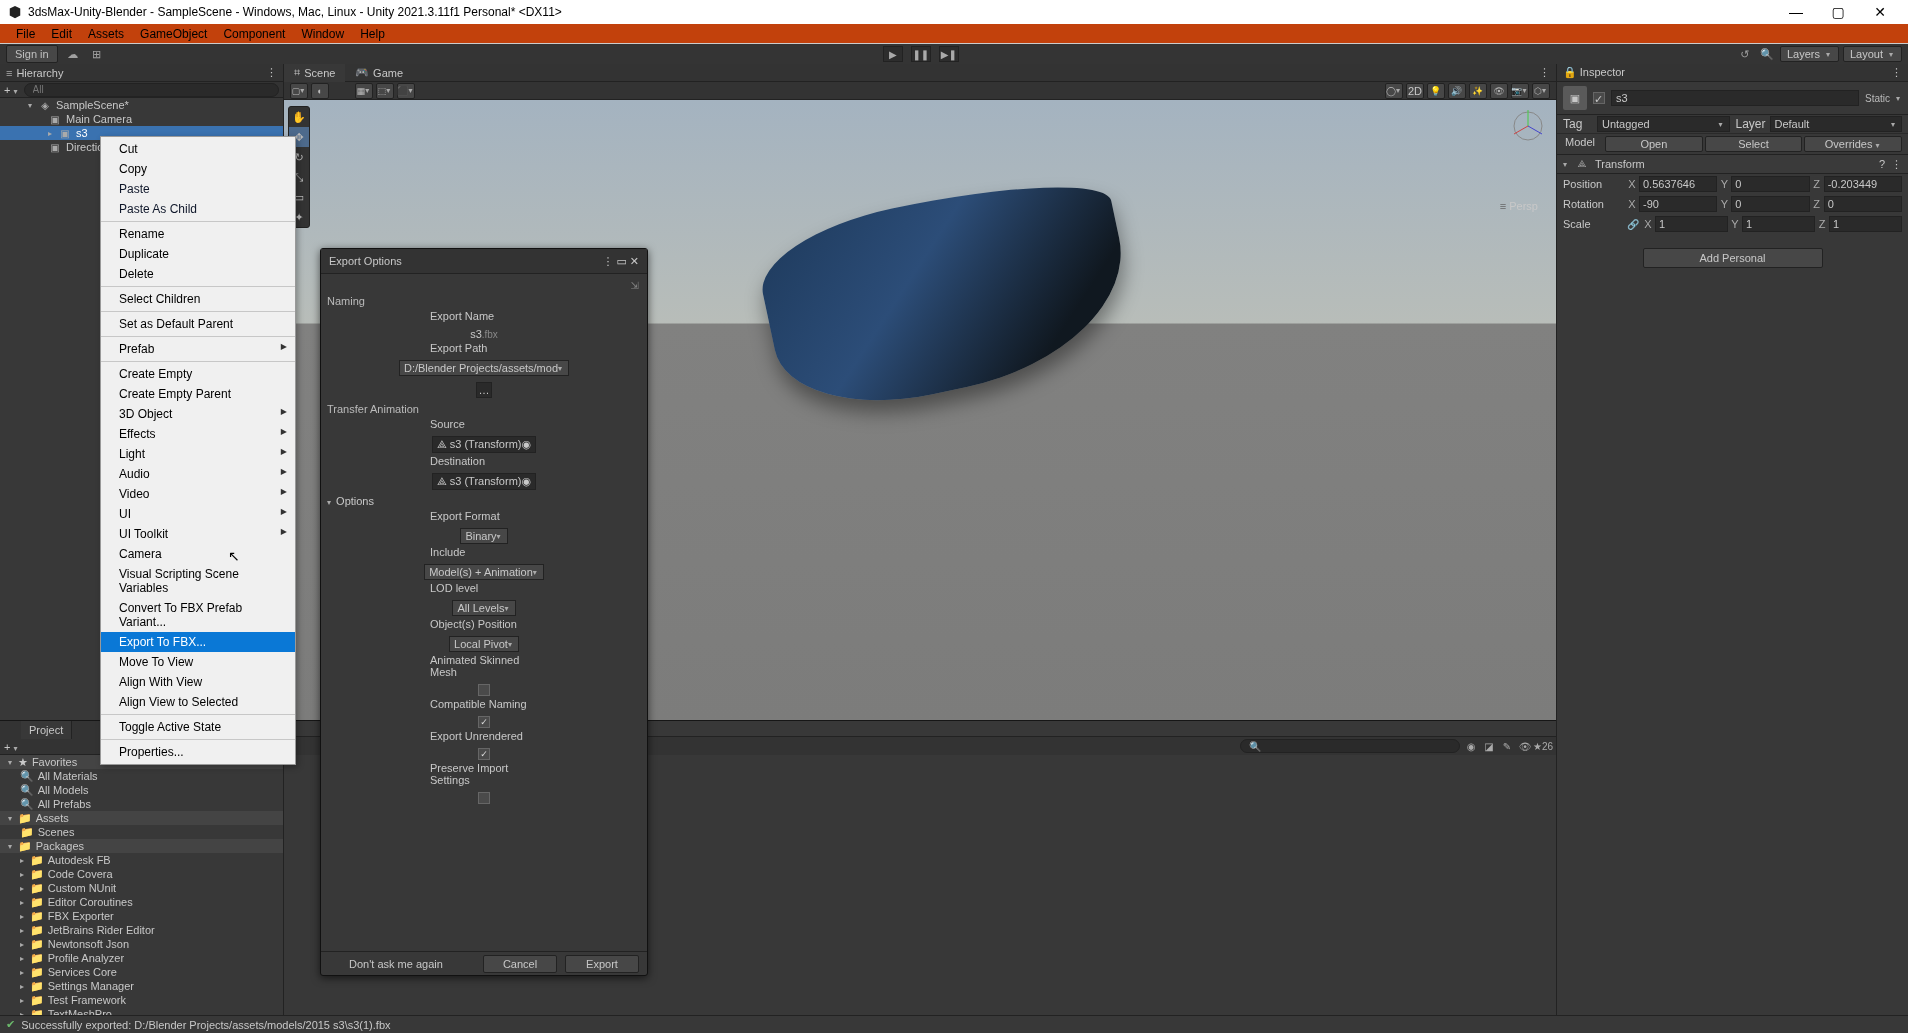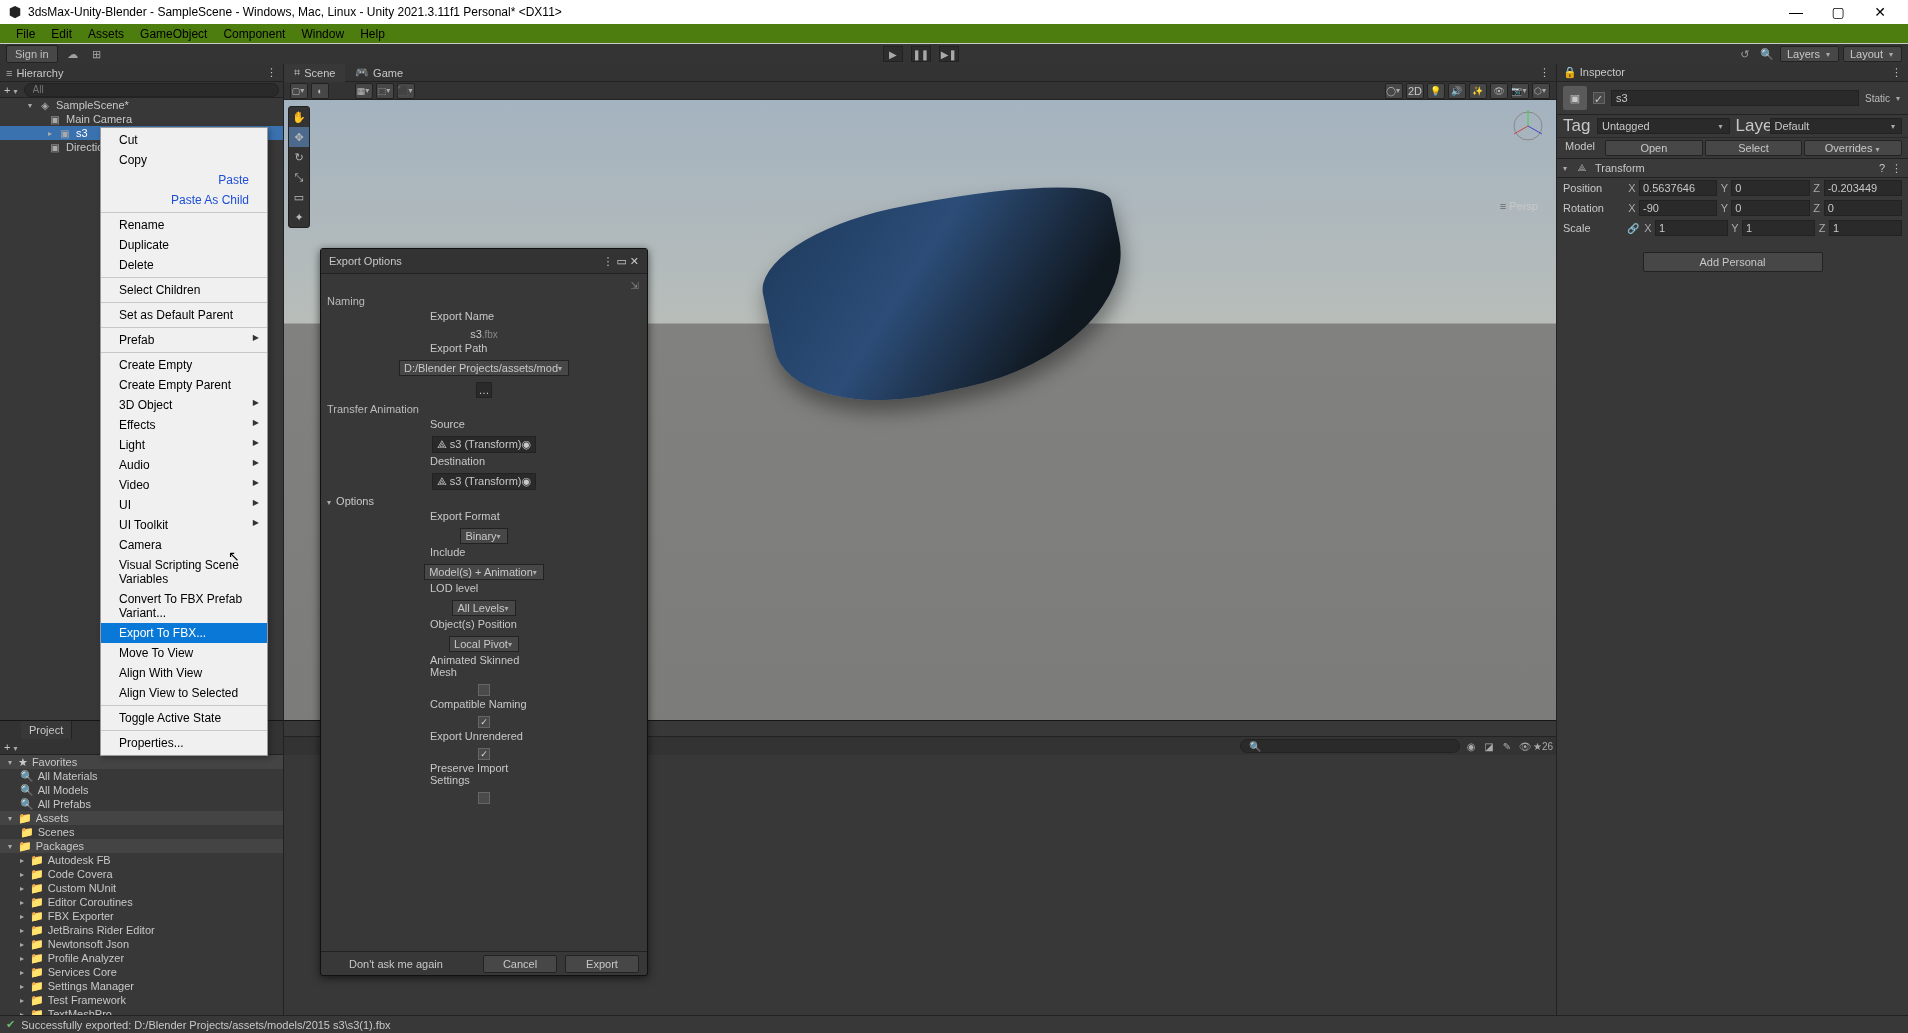--- a/index.html
+++ b/index.html
@@ -2,21 +2,21 @@
 <html><head>
 <meta charset="utf-8">
 <style>
 * { margin: 0; padding: 0; box-sizing: border-box; font-family: "Segoe UI", Tahoma, sans-serif; font-size: 11px; color: #c8c8c8; user-select: none; }
 body { background: #383838; height: 1033px; width: 1908px; overflow: hidden; position: relative; }
 .titlebar { height: 24px; background: #fff; display: flex; align-items: center; padding: 0 8px; justify-content: space-between; }
 .titlebar .left { display: flex; align-items: center; gap: 6px; }
 .titlebar .title-text { color: #000; font-size: 12px; }
 .titlebar .win-btns { display: flex; gap: 2px; }
 .titlebar .win-btn { width: 40px; height: 24px; display: flex; align-items: center; justify-content: center; color: #000; font-size: 14px; }
-.menubar { height: 20px; background: #4d7c0f; display: flex; align-items: center; padding: 0 8px; border-bottom: 1px solid #ccc; }
+.menubar { height: 20px; background: #c2410c; display: flex; align-items: center; padding: 0 8px; border-bottom: 1px solid #ccc; }
 .menubar .mi { color: #000; padding: 0 8px; font-size: 12px; }
 .toolbar { height: 20px; background: #343434; display: flex; align-items: center; padding: 0 6px; justify-content: space-between; }
 .toolbar .tl-left { display: flex; align-items: center; gap: 6px; }
 .toolbar .signin { background: #474747; color: #c0c0c0; padding: 2px 8px; border-radius: 2px; border: 1px solid #222; }
 .toolbar .tl-icon { width: 18px; height: 18px; display: flex; align-items: center; justify-content: center; color: #a0a0a0; }
 .toolbar .tl-center { display: flex; gap: 8px; }
 .toolbar .play-btn { width: 20px; height: 16px; background: #2d2d2d; border: 1px solid #222; display: flex; align-items: center; justify-content: center; color: #aaa; font-size: 10px; }
 .toolbar .tl-right { display: flex; gap: 4px; align-items: center; }
 .toolbar .drop { background: #474747; border: 1px solid #222; padding: 1px 6px; border-radius: 2px; display: flex; align-items: center; gap: 6px; font-size: 11px; }
 .main-layout { display: flex; height: calc(1033px - 24px - 20px - 20px - 18px); }
@@ -59,39 +59,39 @@
 .lower-panel .lp-toolbar { height: 18px; background: #333; display: flex; align-items: center; padding: 0 6px; justify-content: space-between; }
 .lp-search { flex: 0 0 220px; background: #2a2a2a; border: 1px solid #222; border-radius: 8px; height: 14px; padding: 0 8px; color: #888; font-size: 10px; margin-left: auto; }
 .right-col { width: 352px; border-left: 1px solid #222; display: flex; flex-direction: column; background: #383838; }
 .ins-header { height: 18px; background: #333; display: flex; align-items: center; padding: 0 6px; gap: 8px; border-bottom: 1px solid #222; }
 .ins-go { padding: 4px 6px; display: flex; align-items: center; gap: 6px; border-bottom: 1px solid #222; }
 .ins-go .go-icon { width: 24px; height: 24px; background: #5a5a5a; border-radius: 2px; display: flex; align-items: center; justify-content: center; }
 .ins-go .chk { width: 12px; height: 12px; border: 1px solid #666; background: #4a4a4a; }
 .ins-go .go-name { flex: 1; background: #2a2a2a; border: 1px solid #222; padding: 1px 4px; }
 .ins-go .static { color: #bbb; font-size: 10px; }
 .ins-row { padding: 1px 6px; display: flex; align-items: center; gap: 6px; border-bottom: 1px solid #2a2a2a; }
-.ins-row .lbl { width: 28px; font-size: 17px; }
+.ins-row .lbl { width: 28px; font-size: 12px; }
 .ins-row .field { flex: 1; background: #2a2a2a; border: 1px solid #222; padding: 1px 4px; display: flex; align-items: center; justify-content: space-between; font-size: 11px; }
 .model-row { padding: 2px 6px; display: flex; gap: 2px; border-bottom: 1px solid #222; }
 .model-btn { flex: 1; background: #474747; border: 1px solid #222; text-align: center; padding: 1px 0; font-size: 11px; border-radius: 2px; }
 .component-header { background: #3a3a3a; padding: 2px 6px; display: flex; align-items: center; gap: 6px; border-bottom: 1px solid #222; }
 .component-header .cname { font-weight: 400; }
 .xfm { padding: 2px 6px; display: flex; align-items: center; gap: 2px; }
 .xfm .xlbl { width: 62px; font-size: 11px; }
 .xfm .ax { width: 10px; text-align: center; font-size: 11px; color: #aaa; }
 .xfm .val { flex: 1; background: #2a2a2a; border: 1px solid #222; padding: 1px 3px; font-size: 11px; }
 .add-comp { margin: 14px auto; width: 180px; background: #474747; border: 1px solid #222; text-align: center; padding: 3px 0; border-radius: 2px; }
 .statusbar { height: 18px; background: #383838; border-top: 1px solid #222; display: flex; align-items: center; padding: 0 6px; gap: 6px; }
 .status-icon { color: #6bb96b; }
 .status-text { font-size: 11px; }
 
 
-.context-menu { position: absolute; left: 100px; top: 127px; width: 168px; background: #f0f0f0; border: 1px solid #999; box-shadow: 2px 2px 6px rgba(0,0,0,0.3); z-index: 1000; padding: 2px 0; }
+.context-menu { position: absolute; left: 100px; top: 136px; width: 196px; background: #f0f0f0; border: 1px solid #999; box-shadow: 2px 2px 6px rgba(0,0,0,0.3); z-index: 1000; padding: 2px 0; }
 .cm-item { padding: 3px 18px; color: #000; font-size: 12px; position: relative; }
-.cm-item.disabled { color: #1d4ed8; text-align: right; }
+.cm-item.disabled { color: #0f172a; }
 .cm-item.hovered { background: #0a78d6; color: #fff; }
 .cm-sep { border-top: 1px solid #c7c7c7; margin: 2px 0; }
 .cm-item .sub::after { content: "▶"; position: absolute; right: 8px; font-size: 8px; color: #333; }
 
 
 .cursor { position: absolute; left: 228px; top: 548px; font-size: 14px; color: #000; z-index: 1001; pointer-events: none; }
 
 
 .export-dialog { position: absolute; left: 320px; top: 248px; width: 328px; background: #383838; border: 1px solid #111; border-radius: 3px; z-index: 900; box-shadow: 0 2px 8px rgba(0,0,0,0.6); }
 .dlg-title { height: 25px; background: #333; display: flex; align-items: center; padding: 0 8px; justify-content: space-between; border-bottom: 1px solid #222; font-size: 12px; }

